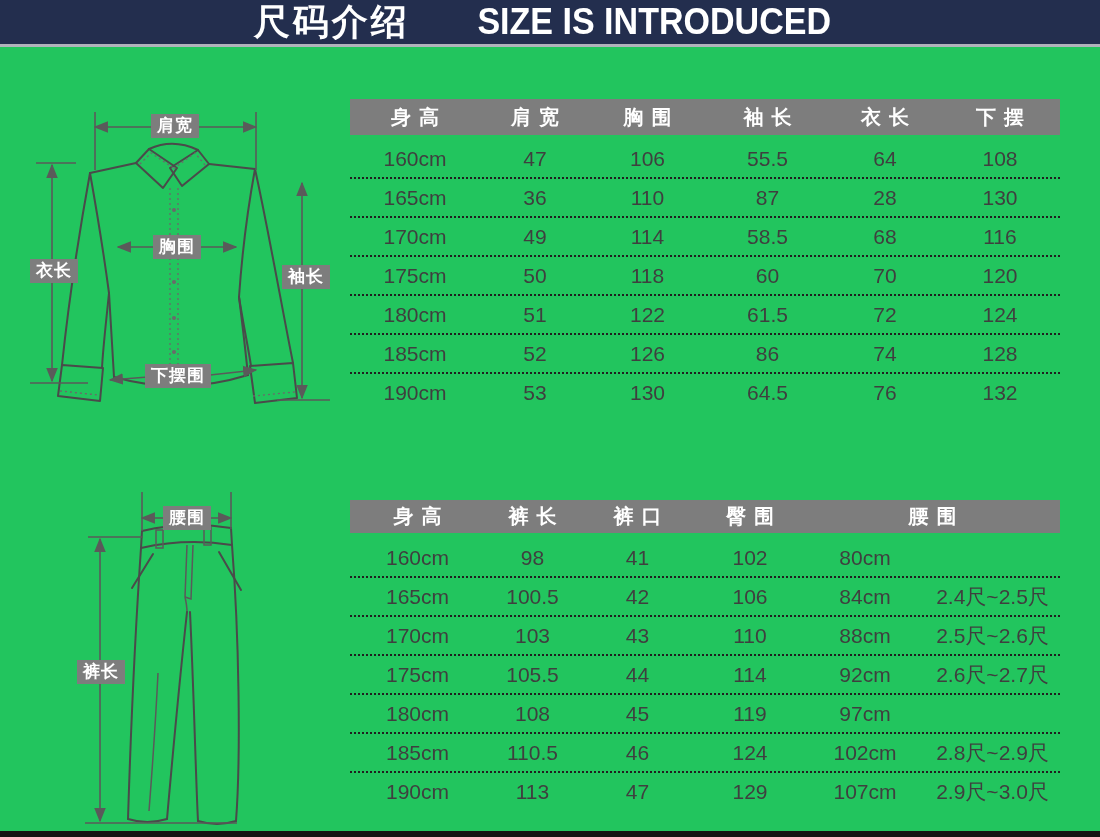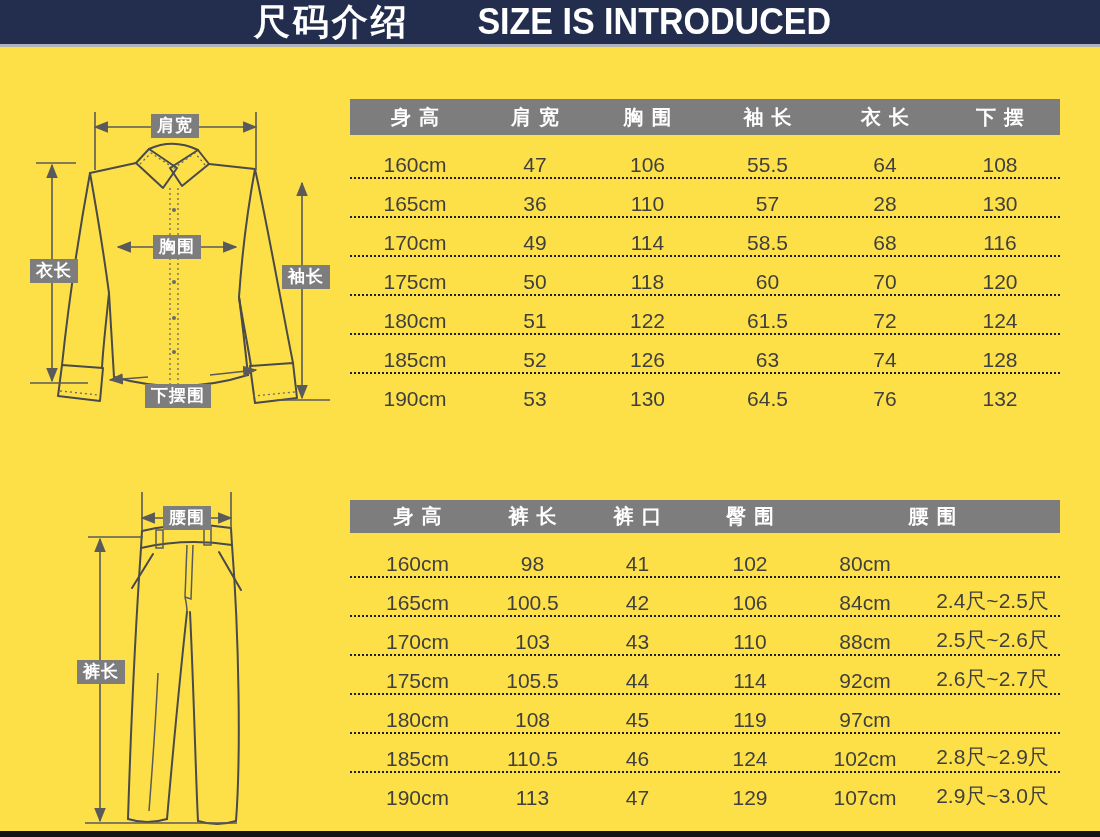--- a/index.html
+++ b/index.html
@@ -1,37 +1,37 @@
 <!DOCTYPE html>
 <html><head>
 <meta charset="utf-8">
 <style>
   html,body{margin:0;padding:0;background:#ffffff;}
   .canvas{
-    position:relative;width:1100px;height:837px;background:#fde047;overflow:hidden;
+    position:relative;width:1100px;height:837px;background:#22c55e;overflow:hidden;
     font-family:"Liberation Sans",sans-serif;
   }
   
   .topbar{
     position:absolute;left:0;top:0;width:1100px;height:44px;background:#232e4e;
     border-bottom:3px solid #b0b3bb;display:flex;align-items:center;justify-content:center;gap:52px;
   }
   .t-cn{color:#ffffff;font-size:36px;font-weight:bold;letter-spacing:3px;}
   .t-en{color:#ffffff;font-size:37px;font-weight:bold;display:inline-block;transform:scaleX(0.92);}
   
   .sizetable{position:absolute;left:350px;width:710px;}
   #shirt-table{top:99px;}
   #pants-table{top:500px;}
   .thead{display:flex;background:#7d7d7d;height:36px;align-items:center;}
   #pants-table .thead{height:33px;}
   .hc{display:flex;align-items:center;justify-content:center;color:#ffffff;
       font-size:20px;font-weight:bold;letter-spacing:8px;text-indent:8px;}
   .rows{margin-top:5px;}
   #pants-table .rows{margin-top:6px;}
-  .trow{display:flex;height:37px;align-items:flex-end;border-bottom:2px dotted #1f1f1f;}
+  .trow{display:flex;height:37px;align-items:center;border-bottom:2px dotted #1f1f1f;}
   .trow:last-child{border-bottom:none;}
   .tcell{display:block;text-align:center;font-size:21px;color:#3f3f3f;}
   #shirt-table .c0{width:130px}#shirt-table .c1{width:110px}#shirt-table .c2{width:115px}
   #shirt-table .c3{width:125px}#shirt-table .c4{width:110px}#shirt-table .c5{width:120px}
   #pants-table .c0{width:135px}#pants-table .c1{width:95px}#pants-table .c2{width:115px}
   #pants-table .c3{width:110px}#pants-table .c4{width:120px}#pants-table .c5{width:135px}
   #pants-table .cwide{width:255px;}
   
   .fig{position:absolute;}
   #shirt-fig{left:10px;top:78px;width:330px;height:340px;}
@@ -120,21 +120,21 @@
 
       <line class="meas" x1="138" y1="299" x2="100" y2="302" marker-end="url(#ah1)"></line>
       <line class="meas" x1="200" y1="297" x2="246" y2="292" marker-end="url(#ah1)"></line>
     </g>
   </svg>
 
   <div class="tag" style="left:175px;top:114px;">肩宽</div>
   <div class="tag" style="left:177px;top:235px;">胸围</div>
   <div class="tag" style="left:54px;top:259px;">衣长</div>
   <div class="tag" style="left:306px;top:265px;">袖长</div>
-  <div class="tag" style="left:178px;top:384px;">下摆围</div>
+  <div class="tag" style="left:178px;top:364px;">下摆围</div>
 
   <svg id="pants-fig" class="fig" viewBox="0 0 340 360">
     <defs>
       <marker id="ah2" viewBox="0 0 10 8" refX="9" refY="4" markerWidth="9" markerHeight="8" orient="auto-start-reverse">
         <path d="M0,0 L10,4 L0,8 Z" fill="#5a5a5a"></path>
       </marker>
     </defs>
     <g>
 
       <path class="art" d="M132,56 Q176,46 221,53"></path>
@@ -193,21 +193,21 @@
           <span class="tcell c1">47</span>
           <span class="tcell c2">106</span>
           <span class="tcell c3">55.5</span>
           <span class="tcell c4">64</span>
           <span class="tcell c5">108</span>
         </div>
         <div class="trow">
           <span class="tcell c0">165cm</span>
           <span class="tcell c1">36</span>
           <span class="tcell c2">110</span>
-          <span class="tcell c3">57</span>
+          <span class="tcell c3">87</span>
           <span class="tcell c4">28</span>
           <span class="tcell c5">130</span>
         </div>
         <div class="trow">
           <span class="tcell c0">170cm</span>
           <span class="tcell c1">49</span>
           <span class="tcell c2">114</span>
           <span class="tcell c3">58.5</span>
           <span class="tcell c4">68</span>
           <span class="tcell c5">116</span>
@@ -225,21 +225,21 @@
           <span class="tcell c1">51</span>
           <span class="tcell c2">122</span>
           <span class="tcell c3">61.5</span>
           <span class="tcell c4">72</span>
           <span class="tcell c5">124</span>
         </div>
         <div class="trow">
           <span class="tcell c0">185cm</span>
           <span class="tcell c1">52</span>
           <span class="tcell c2">126</span>
-          <span class="tcell c3">63</span>
+          <span class="tcell c3">86</span>
           <span class="tcell c4">74</span>
           <span class="tcell c5">128</span>
         </div>
         <div class="trow">
           <span class="tcell c0">190cm</span>
           <span class="tcell c1">53</span>
           <span class="tcell c2">130</span>
           <span class="tcell c3">64.5</span>
           <span class="tcell c4">76</span>
           <span class="tcell c5">132</span>

